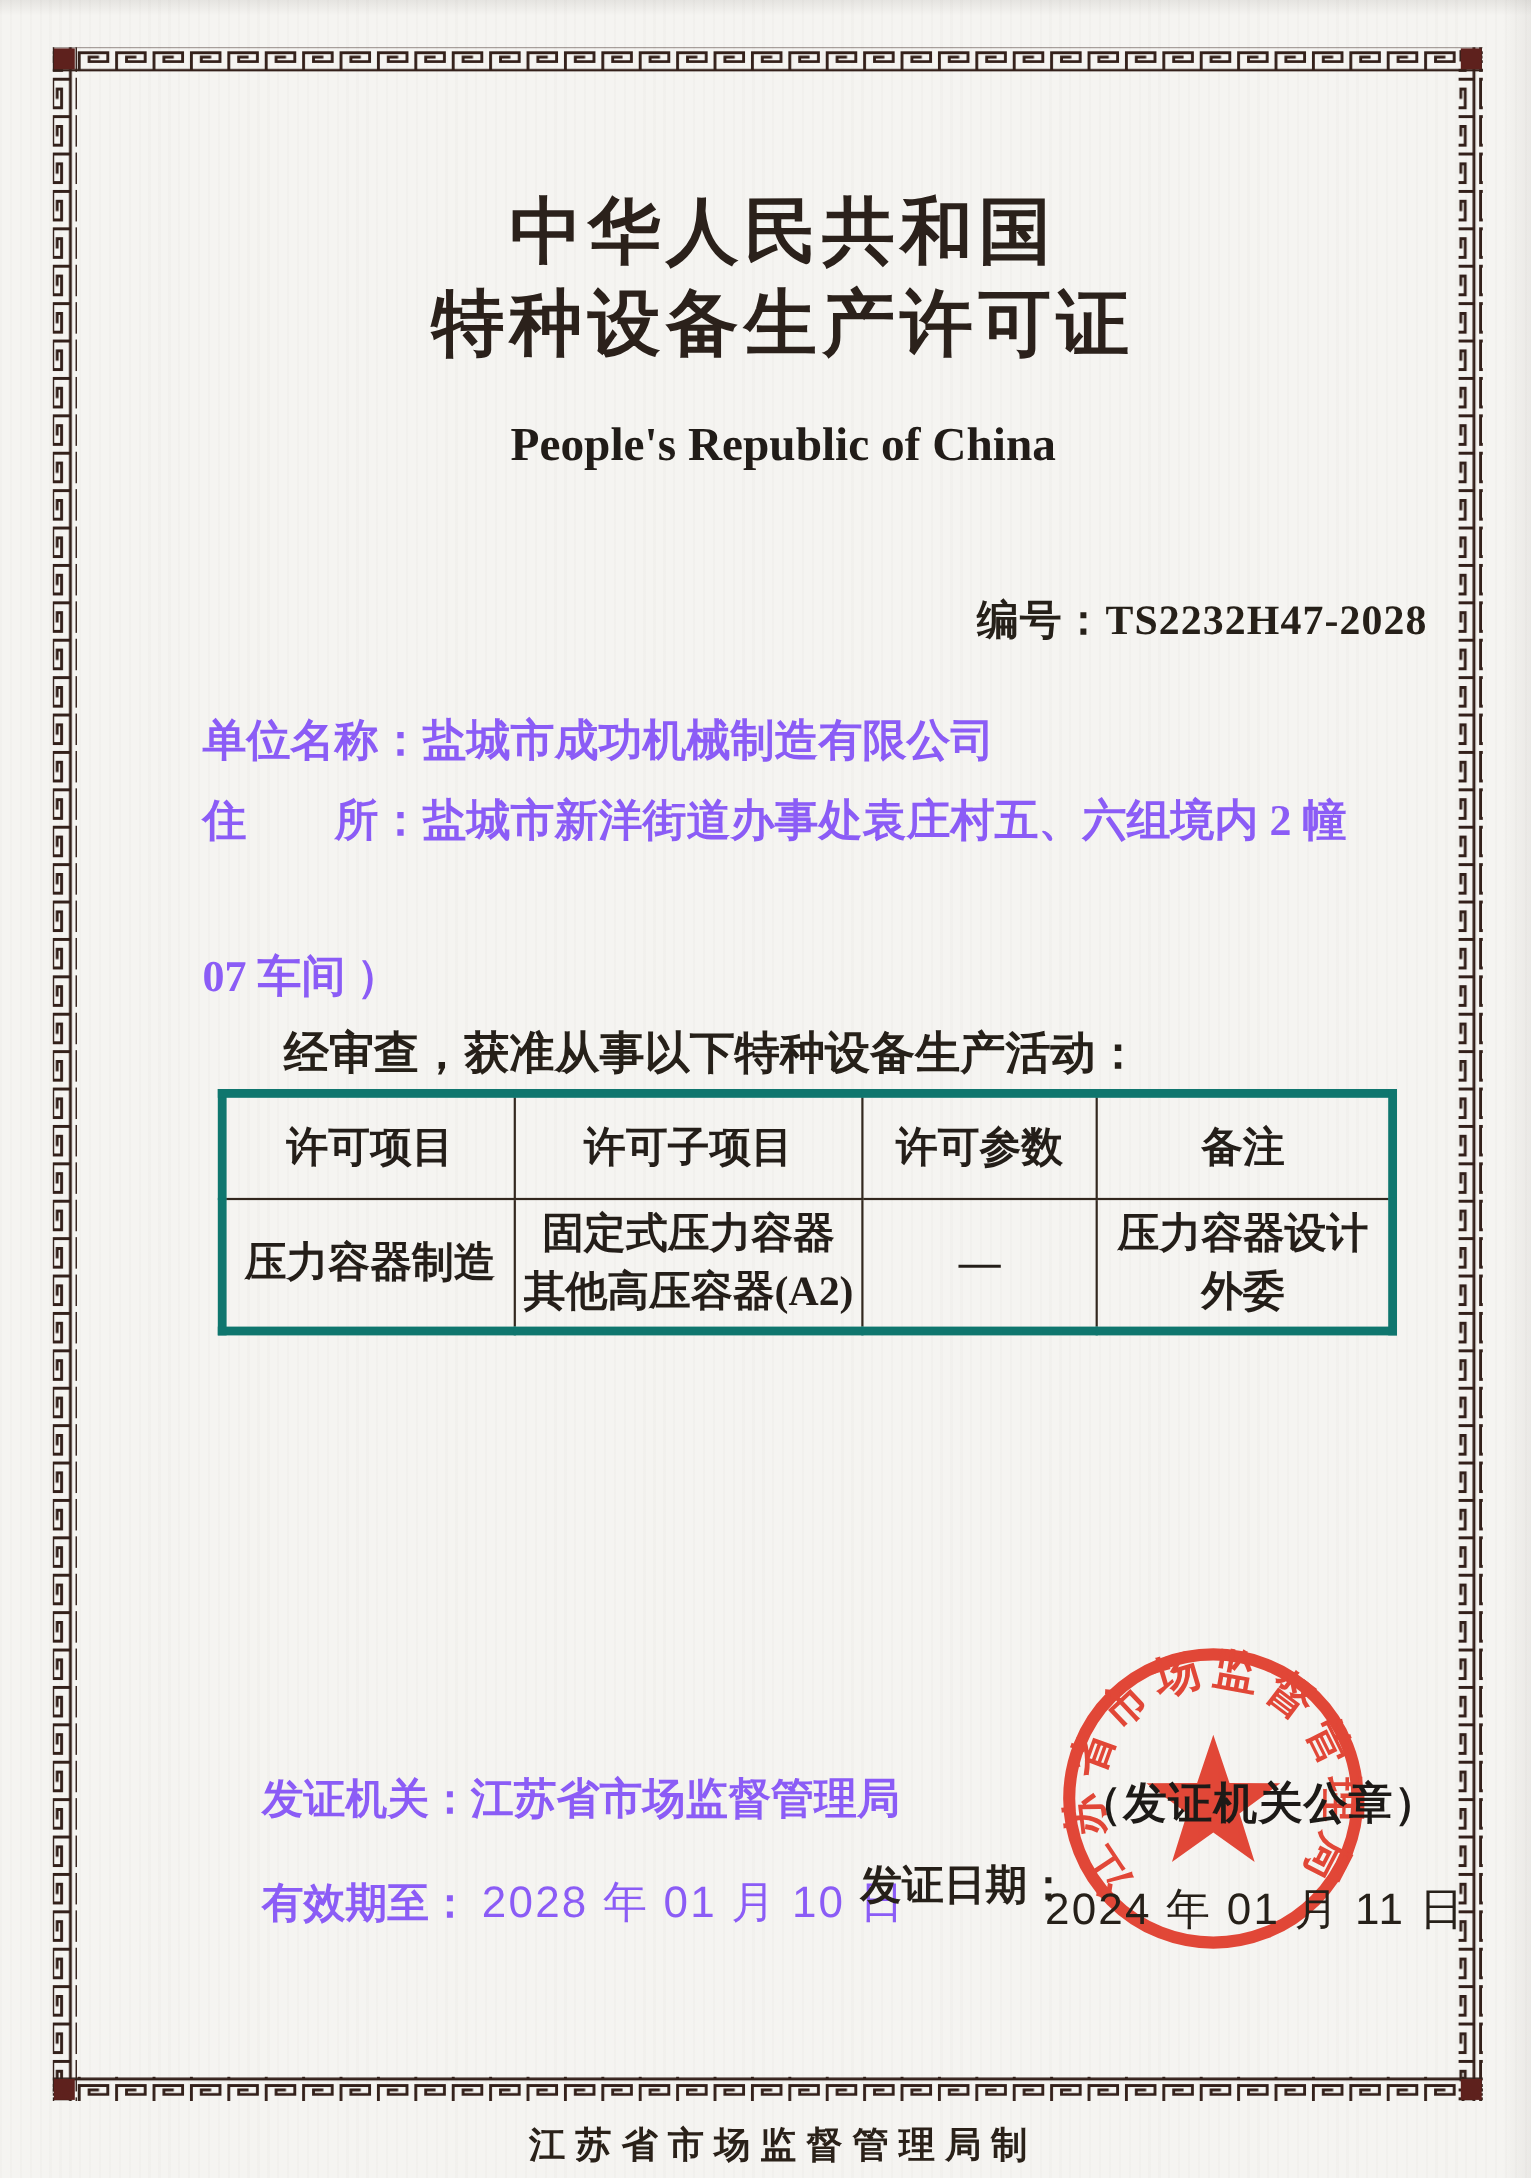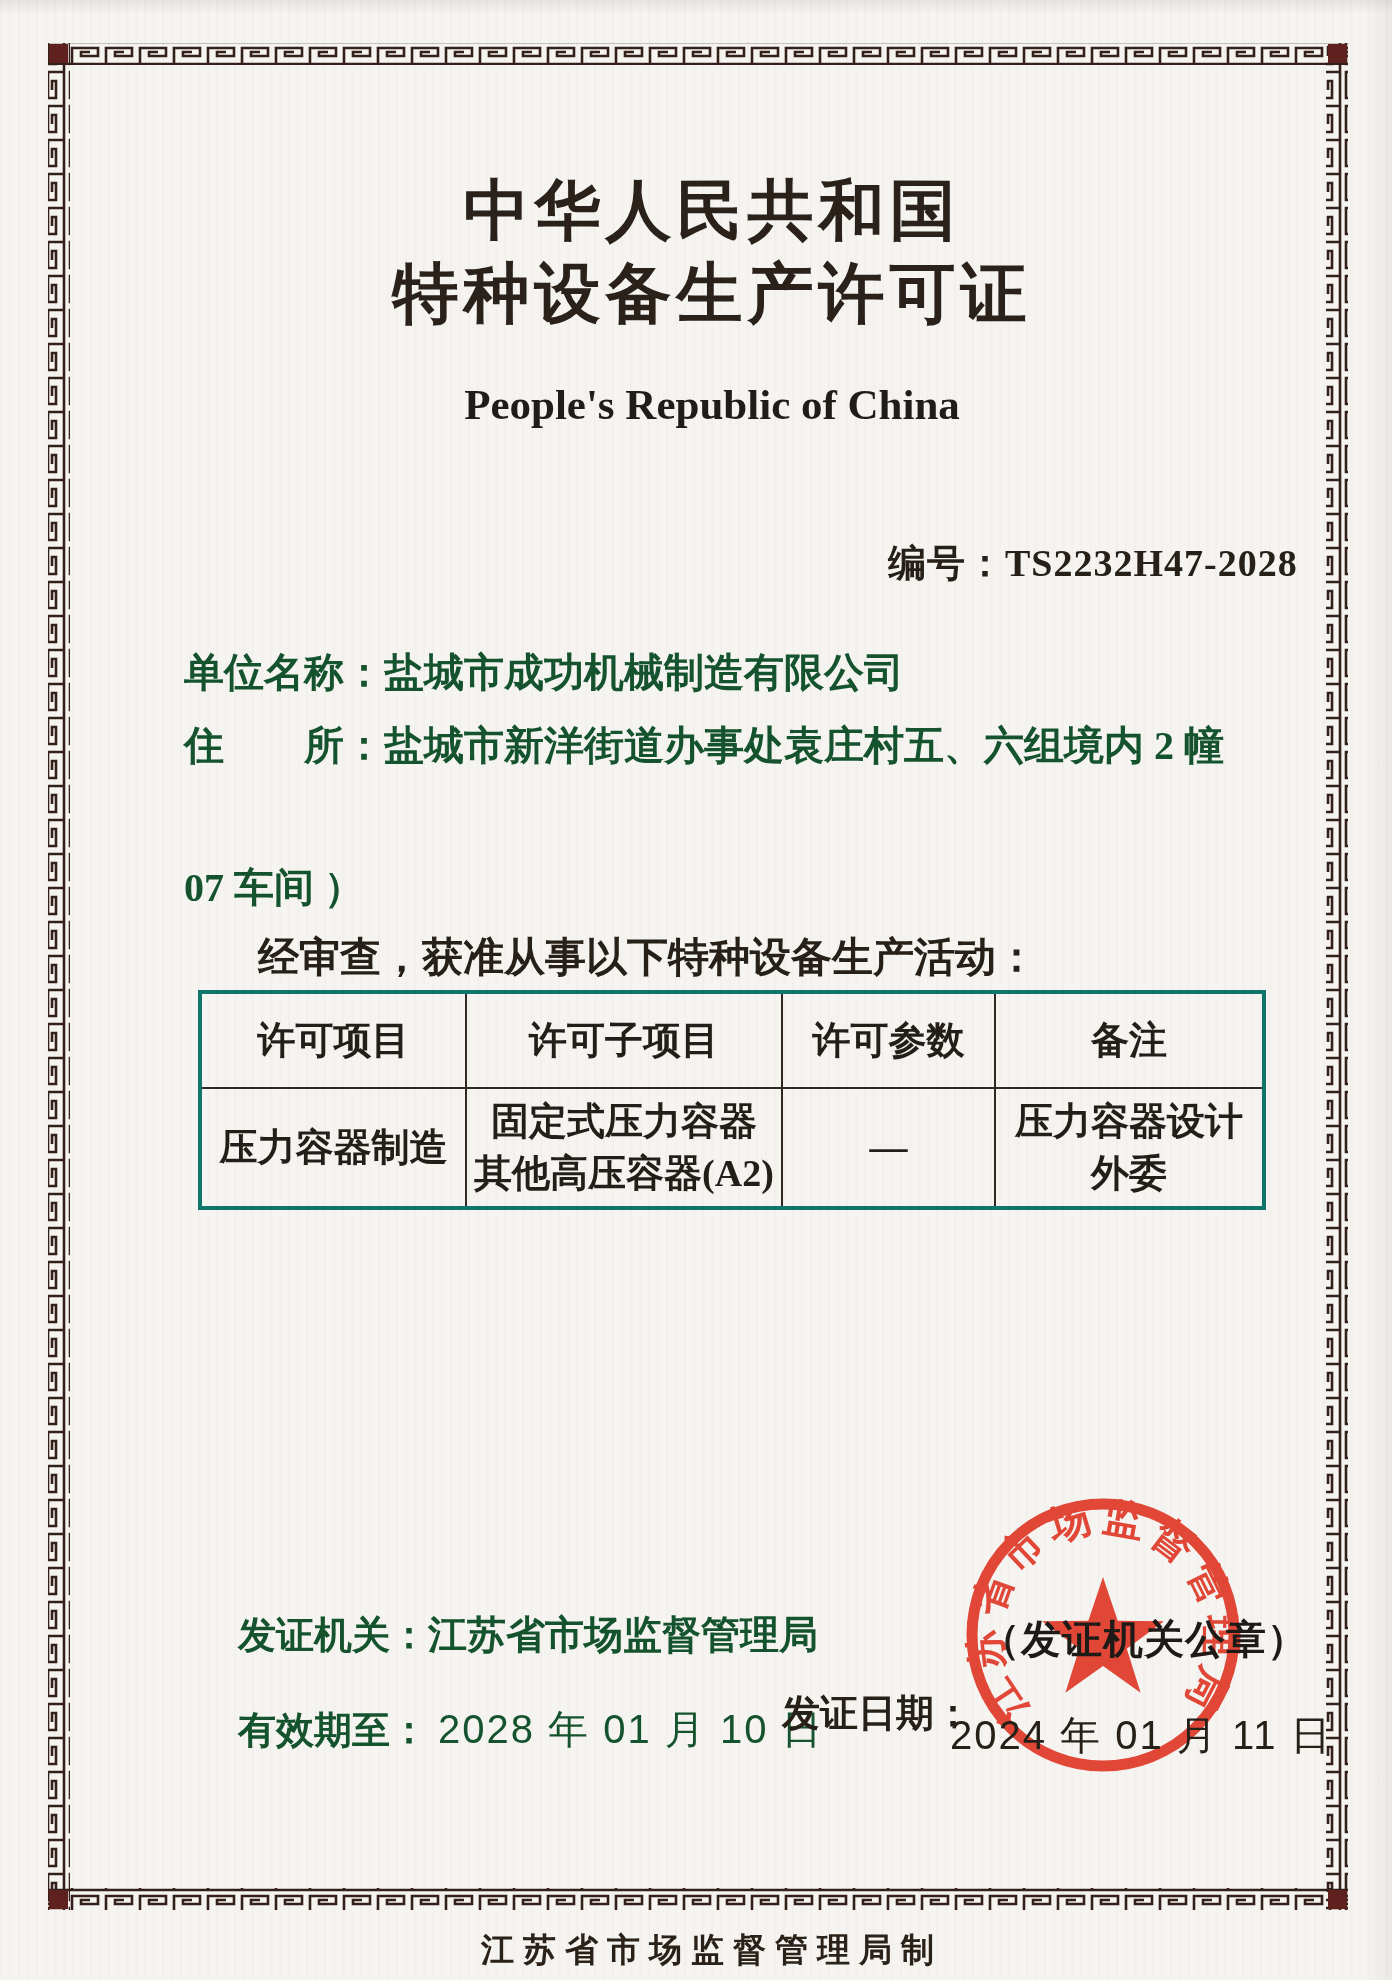--- a/index.html
+++ b/index.html
@@ -14,37 +14,37 @@
     background:
       repeating-linear-gradient(90deg, rgba(120,110,100,0.028) 0 2px, rgba(255,255,255,0) 2px 9px),
       linear-gradient(180deg, rgba(90,85,80,0.10) 0, rgba(90,85,80,0) 14px),
       linear-gradient(270deg, rgba(90,85,80,0.07) 0, rgba(90,85,80,0) 26px);
     pointer-events:none;
   }
   .abs{position:absolute;}
   .centered{left:16px;width:1392px;text-align:center;}
   .title-cn{font-size:66px;font-weight:bold;color:#2b211b;letter-spacing:5px;}
   .title-en{font-size:43px;font-weight:bold;color:#211c18;letter-spacing:0px;}
-  .field{font-size:40px;color:#14532d;white-space:nowrap;}
+  .field{font-size:40px;color:#8b5cf6;white-space:nowrap;}
   .field .label{font-weight:600;}
   .field .value{font-weight:600;}
   .license-no{font-size:38px;font-weight:600;letter-spacing:1px;}
   .approval{font-size:41px;font-weight:bold;}
   .lic-table{
     position:absolute;left:198px;top:990px;width:1064px;height:218px;
     border-collapse:collapse;table-layout:fixed;
   }
   .lic-table td,.lic-table th{
     border:2px solid #33281f;
     font-size:38px;font-weight:600;color:#241e19;
     text-align:center;vertical-align:middle;padding:0;
     font-family:"Liberation Serif","DejaVu Serif",serif;
     line-height:1.35;
   }
-  .lic-table{border:4px solid #0f766e;}
+  .lic-table{border:8px solid #0f766e;}
   .lic-table tr.hdr{height:96px;}
   .lic-table tr.row{height:120px;}
   .issue-label{font-size:38px;font-weight:600;}
   .issue-value-bold{font-size:39px;font-weight:bold;}
   .date-value{font-family:"Liberation Sans","DejaVu Sans",sans-serif;font-weight:400;font-size:40px;letter-spacing:2px;}
   .footer-note{font-size:33px;font-weight:600;letter-spacing:9px;color:#2a2119;}
   .seal-overlay-note{
     font-size:40px;color:#1d1a17;font-weight:600;letter-spacing:1px;
     z-index:6;white-space:nowrap;font-family:Liberation Serif, serif;
   }

